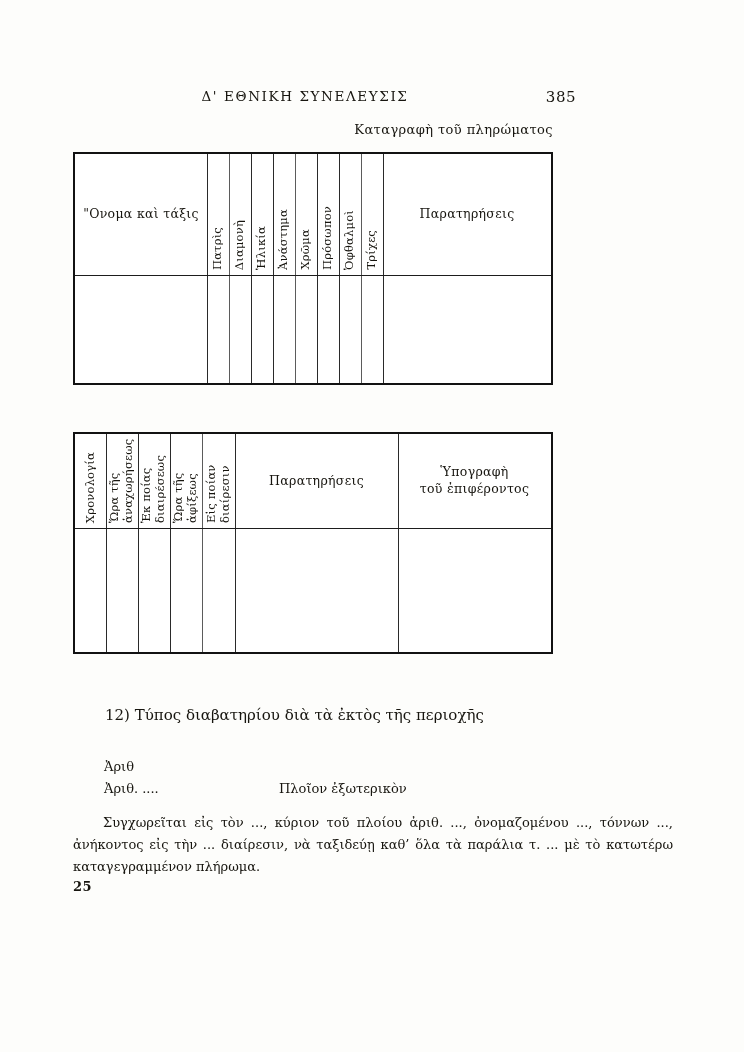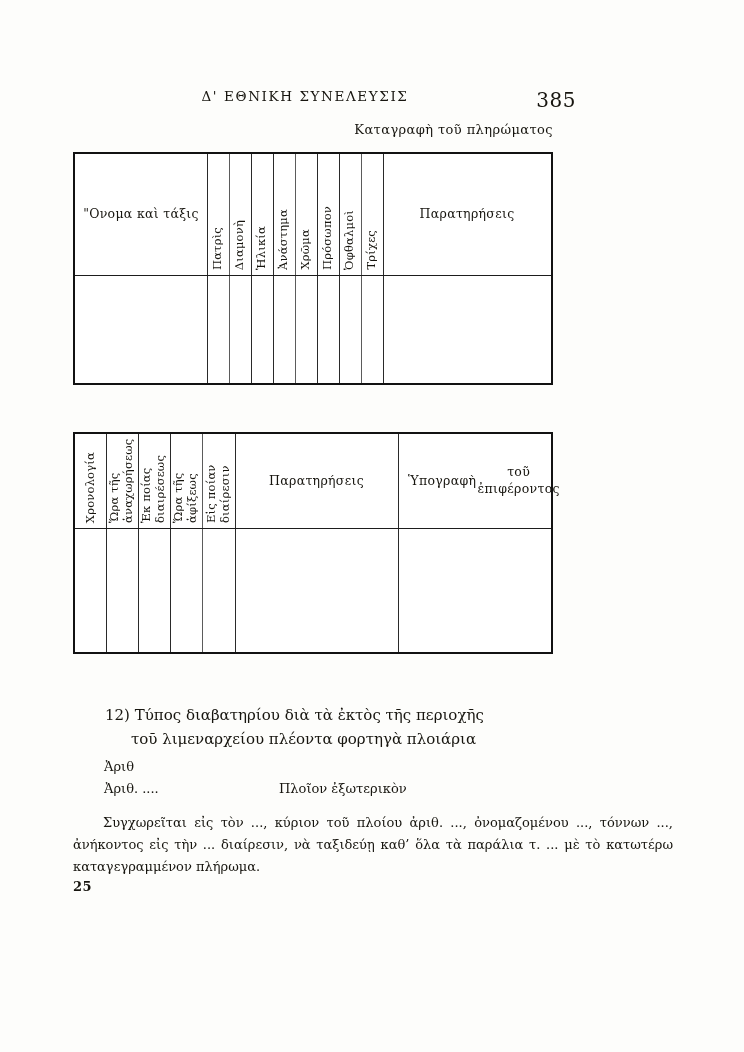--- a/index.html
+++ b/index.html
@@ -36,21 +36,21 @@
     right: 16px;
     text-align: center;
     font-size: 13.5px;
     letter-spacing: 1.6px;
     white-space: nowrap;
   }
   .runhead-folio {
     position: absolute;
     right: -23px;
     top: 0;
-    font-size: 20px;
+    font-size: 15px;
     letter-spacing: 0.5px;
   }
 
   .subtitle {
     position: absolute;
     top: 122px;
     left: 73px;
     width: 480px;
     text-align: right;
     font-size: 13px;
@@ -259,21 +259,21 @@
       </div>
       <div class="vcell" style="left:95px; width:32px;">
         <span class="vtext two">Ὥρα τῆς ἀφίξεως</span>
       </div>
       <div class="vcell" style="left:127px; width:33px;">
         <span class="vtext two">Εἰς ποίαν διαίρεσιν</span>
       </div>
 
       <div class="cell cell-h" style="left:160px; width:163px;">Παρατηρήσεις</div>
 
-      <div class="cell cell-h" style="left:323px; width:153px; margin-left:10px;">
+      <div class="cell cell-h" style="left:323px; width:153px; flex-direction:column;">
         <span>Ὑπογραφὴ</span>
         <span>τοῦ ἐπιφέροντος</span>
       </div>
 
       <div class="vline" style="left:31px;"></div>
       <div class="vline" style="left:63px;"></div>
       <div class="vline" style="left:95px;"></div>
       <div class="vline soft" style="left:127px;"></div>
       <div class="vline" style="left:160px;"></div>
       <div class="vline" style="left:323px;"></div>
@@ -284,21 +284,20 @@
       <div class="vline" style="left:63px;"></div>
       <div class="vline" style="left:95px;"></div>
       <div class="vline soft" style="left:127px;"></div>
       <div class="vline" style="left:160px;"></div>
       <div class="vline" style="left:323px;"></div>
     </div>
   </div>
 
   <div class="clause">
     <span>12) Τύπος διαβατηρίου διὰ τὰ ἐκτὸς τῆς περιοχῆς</span>
-    <span class="l2">τοῦ λιμεναρχείου πλέοντα φορτηγὰ πλοιάρια</span>
   </div>
 
   <div class="form">
     <div class="form-row">
       <div class="form-right">Ἀριθ</div>
     </div>
     <div class="form-row">
       <div class="form-left">Ἀριθ. ....</div>
       <div class="form-right">Πλοῖον ἐξωτερικὸν</div>
     </div>

